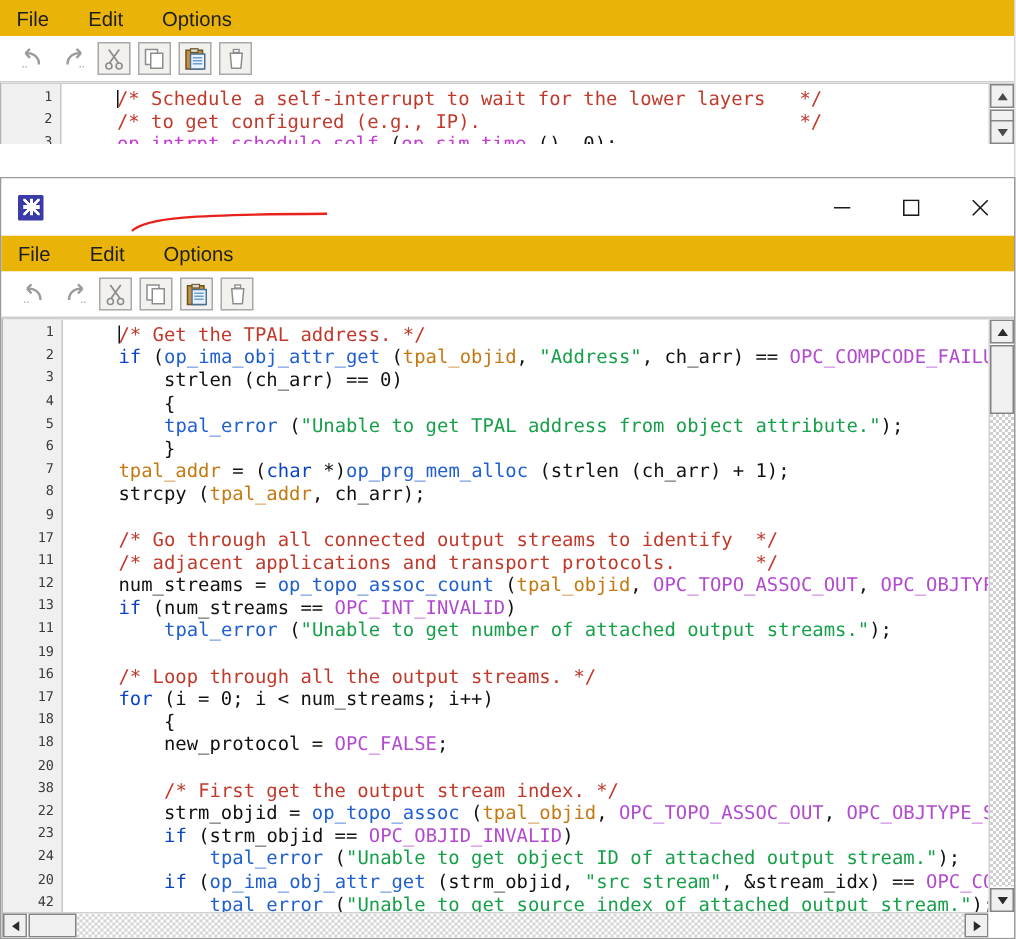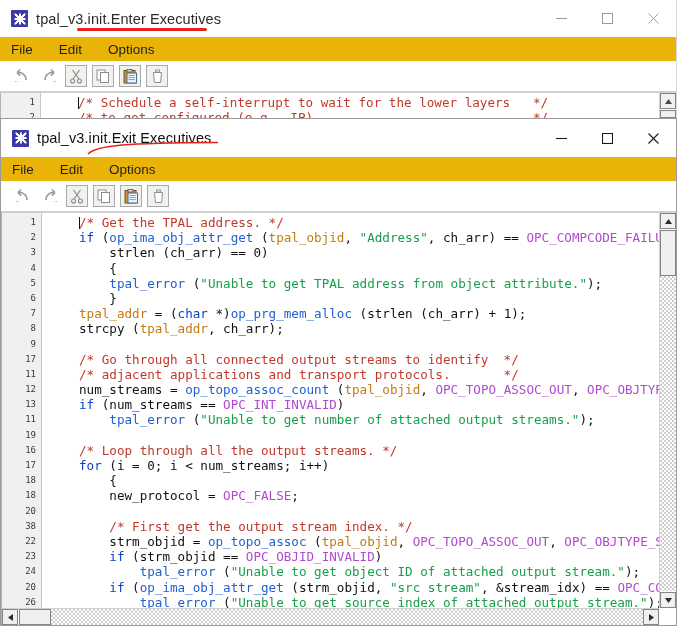--- a/index.html
+++ b/index.html
@@ -136,43 +136,20 @@
     background-size:4px 4px;background-position:0 0,2px 2px;background-color:#ffffff;
   }
   .hsb-thumb{position:absolute;left:0;top:0;height:16px;width:32px;border:1px solid #848484;background:#f0f0f0;box-sizing:border-box;}
   .corner{position:absolute;right:0;bottom:0;width:17px;height:17px;background:#ffffff;}
 </style>
 </head>
 <body>
 
 <div class="win win-back">
 
-  <div class="titlebar">
-    <div class="app-icon"></div>
-    <div class="title-text">tpal_v3.init.Enter Executives</div>
-    <div class="ul-straight"></div>
-    <div class="wincontrols">
-      <div class="wc">
-        <svg width="11" height="11" viewBox="0 0 11 11">
-            <line x1="0" y1="5.5" x2="11" y2="5.5" stroke="#9b9b9b" stroke-width="1"></line>
-          </svg>
-      </div>
-      <div class="wc">
-        <svg width="11" height="11" viewBox="0 0 11 11">
-            <rect x="0.5" y="0.5" width="10" height="10" fill="none" stroke="#9b9b9b" stroke-width="1"></rect>
-          </svg>
-      </div>
-      <div class="wc">
-        <svg width="11" height="11" viewBox="0 0 11 11">
-            <line x1="0.5" y1="0.5" x2="10.5" y2="10.5" stroke="#9b9b9b" stroke-width="1"></line>
-            <line x1="10.5" y1="0.5" x2="0.5" y2="10.5" stroke="#9b9b9b" stroke-width="1"></line>
-          </svg>
-      </div>
-    </div>
-  </div>
 
   <div class="menubar">
     <div class="menu-item">File</div>
     <div class="menu-item">Edit</div>
     <div class="menu-item">Options</div>
   </div>
 
   <div class="toolbar">
     <div class="tb-btn">
       <svg width="18" height="16" viewBox="0 0 18 16">
@@ -241,21 +218,20 @@
           </svg>
       </div>
     </div>
   </div>
 </div>
 
 <div class="win win-front">
 
   <div class="titlebar">
     <div class="app-icon"></div>
-    <div class="title-text">tpal_v3.init.Exit Executives</div>
     <svg class="ul-curve" viewBox="0 0 132 14" preserveAspectRatio="none">
       <path d="M1 13 C10 4 40 2 131 1.5" fill="none" stroke="#e8221b" stroke-width="1.6"></path>
     </svg>
     <div class="wincontrols">
       <div class="wc">
         <svg width="11" height="11" viewBox="0 0 11 11">
             <line x1="0" y1="5.5" x2="11" y2="5.5" stroke="#1a1a1a" stroke-width="1.1"></line>
           </svg>
       </div>
       <div class="wc">
@@ -343,21 +319,21 @@
           <div>16</div>
           <div>17</div>
           <div>18</div>
           <div>18</div>
           <div>20</div>
           <div>38</div>
           <div>22</div>
           <div>23</div>
           <div>24</div>
           <div>20</div>
-          <div>26</div>
+          <div>42</div>
         </div>
       <div class="code" id="code-1"><div class="ln"><span class="caret"></span><span class="cmt">/* Get the TPAL address. */</span></div><div class="ln"><span class="kw">if</span><span class="pln"> (</span><span class="fn">op_ima_obj_attr_get</span><span class="pln"> (</span><span class="org">tpal_objid</span><span class="pln">, </span><span class="str">"Address"</span><span class="pln">, ch_arr) == </span><span class="cns">OPC_COMPCODE_FAILURE</span><span class="pln"> ||</span></div><div class="ln"><span class="pln">    strlen (ch_arr) == 0)</span></div><div class="ln"><span class="pln">    {</span></div><div class="ln"><span class="pln">    </span><span class="fn">tpal_error</span><span class="pln"> (</span><span class="str">"Unable to get TPAL address from object attribute."</span><span class="pln">);</span></div><div class="ln"><span class="pln">    }</span></div><div class="ln"><span class="org">tpal_addr</span><span class="pln"> = (</span><span class="kw">char</span><span class="pln"> *)</span><span class="fn">op_prg_mem_alloc</span><span class="pln"> (strlen (ch_arr) + 1);</span></div><div class="ln"><span class="pln">strcpy (</span><span class="org">tpal_addr</span><span class="pln">, ch_arr);</span></div><div class="ln"><span class="pln"></span></div><div class="ln"><span class="cmt">/* Go through all connected output streams to identify  */</span></div><div class="ln"><span class="cmt">/* adjacent applications and transport protocols.       */</span></div><div class="ln"><span class="pln">num_streams = </span><span class="fn">op_topo_assoc_count</span><span class="pln"> (</span><span class="org">tpal_objid</span><span class="pln">, </span><span class="cns">OPC_TOPO_ASSOC_OUT</span><span class="pln">, </span><span class="cns">OPC_OBJTYPE_STRM</span></div><div class="ln"><span class="kw">if</span><span class="pln"> (num_streams == </span><span class="cns">OPC_INT_INVALID</span><span class="pln">)</span></div><div class="ln"><span class="pln">    </span><span class="fn">tpal_error</span><span class="pln"> (</span><span class="str">"Unable to get number of attached output streams."</span><span class="pln">);</span></div><div class="ln"><span class="pln"></span></div><div class="ln"><span class="cmt">/* Loop through all the output streams. */</span></div><div class="ln"><span class="kw">for</span><span class="pln"> (i = 0; i &lt; num_streams; i++)</span></div><div class="ln"><span class="pln">    {</span></div><div class="ln"><span class="pln">    new_protocol = </span><span class="cns">OPC_FALSE</span><span class="pln">;</span></div><div class="ln"><span class="pln"></span></div><div class="ln"><span class="pln">    </span><span class="cmt">/* First get the output stream index. */</span></div><div class="ln"><span class="pln">    strm_objid = </span><span class="fn">op_topo_assoc</span><span class="pln"> (</span><span class="org">tpal_objid</span><span class="pln">, </span><span class="cns">OPC_TOPO_ASSOC_OUT</span><span class="pln">, </span><span class="cns">OPC_OBJTYPE_STRM</span><span class="pln">, i);</span></div><div class="ln"><span class="pln">    </span><span class="kw">if</span><span class="pln"> (strm_objid == </span><span class="cns">OPC_OBJID_INVALID</span><span class="pln">)</span></div><div class="ln"><span class="pln">        </span><span class="fn">tpal_error</span><span class="pln"> (</span><span class="str">"Unable to get object ID of attached output stream."</span><span class="pln">);</span></div><div class="ln"><span class="pln">    </span><span class="kw">if</span><span class="pln"> (</span><span class="fn">op_ima_obj_attr_get</span><span class="pln"> (strm_objid, </span><span class="str">"src stream"</span><span class="pln">, &amp;stream_idx) == </span><span class="cns">OPC_COMPCODE_FA</span></div><div class="ln"><span class="pln">        </span><span class="fn">tpal_error</span><span class="pln"> (</span><span class="str">"Unable to get source index of attached output stream."</span><span class="pln">);</span></div></div>
     </div>
     <div class="vscroll">
       <div class="sb-arrow top">
         <svg width="7" height="5" viewBox="0 0 7 5">
             <path d="M3.5 0 L7 5 L0 5 Z" fill="#2b2b2b"></path>
           </svg>
       </div>
       <div class="sb-track">

